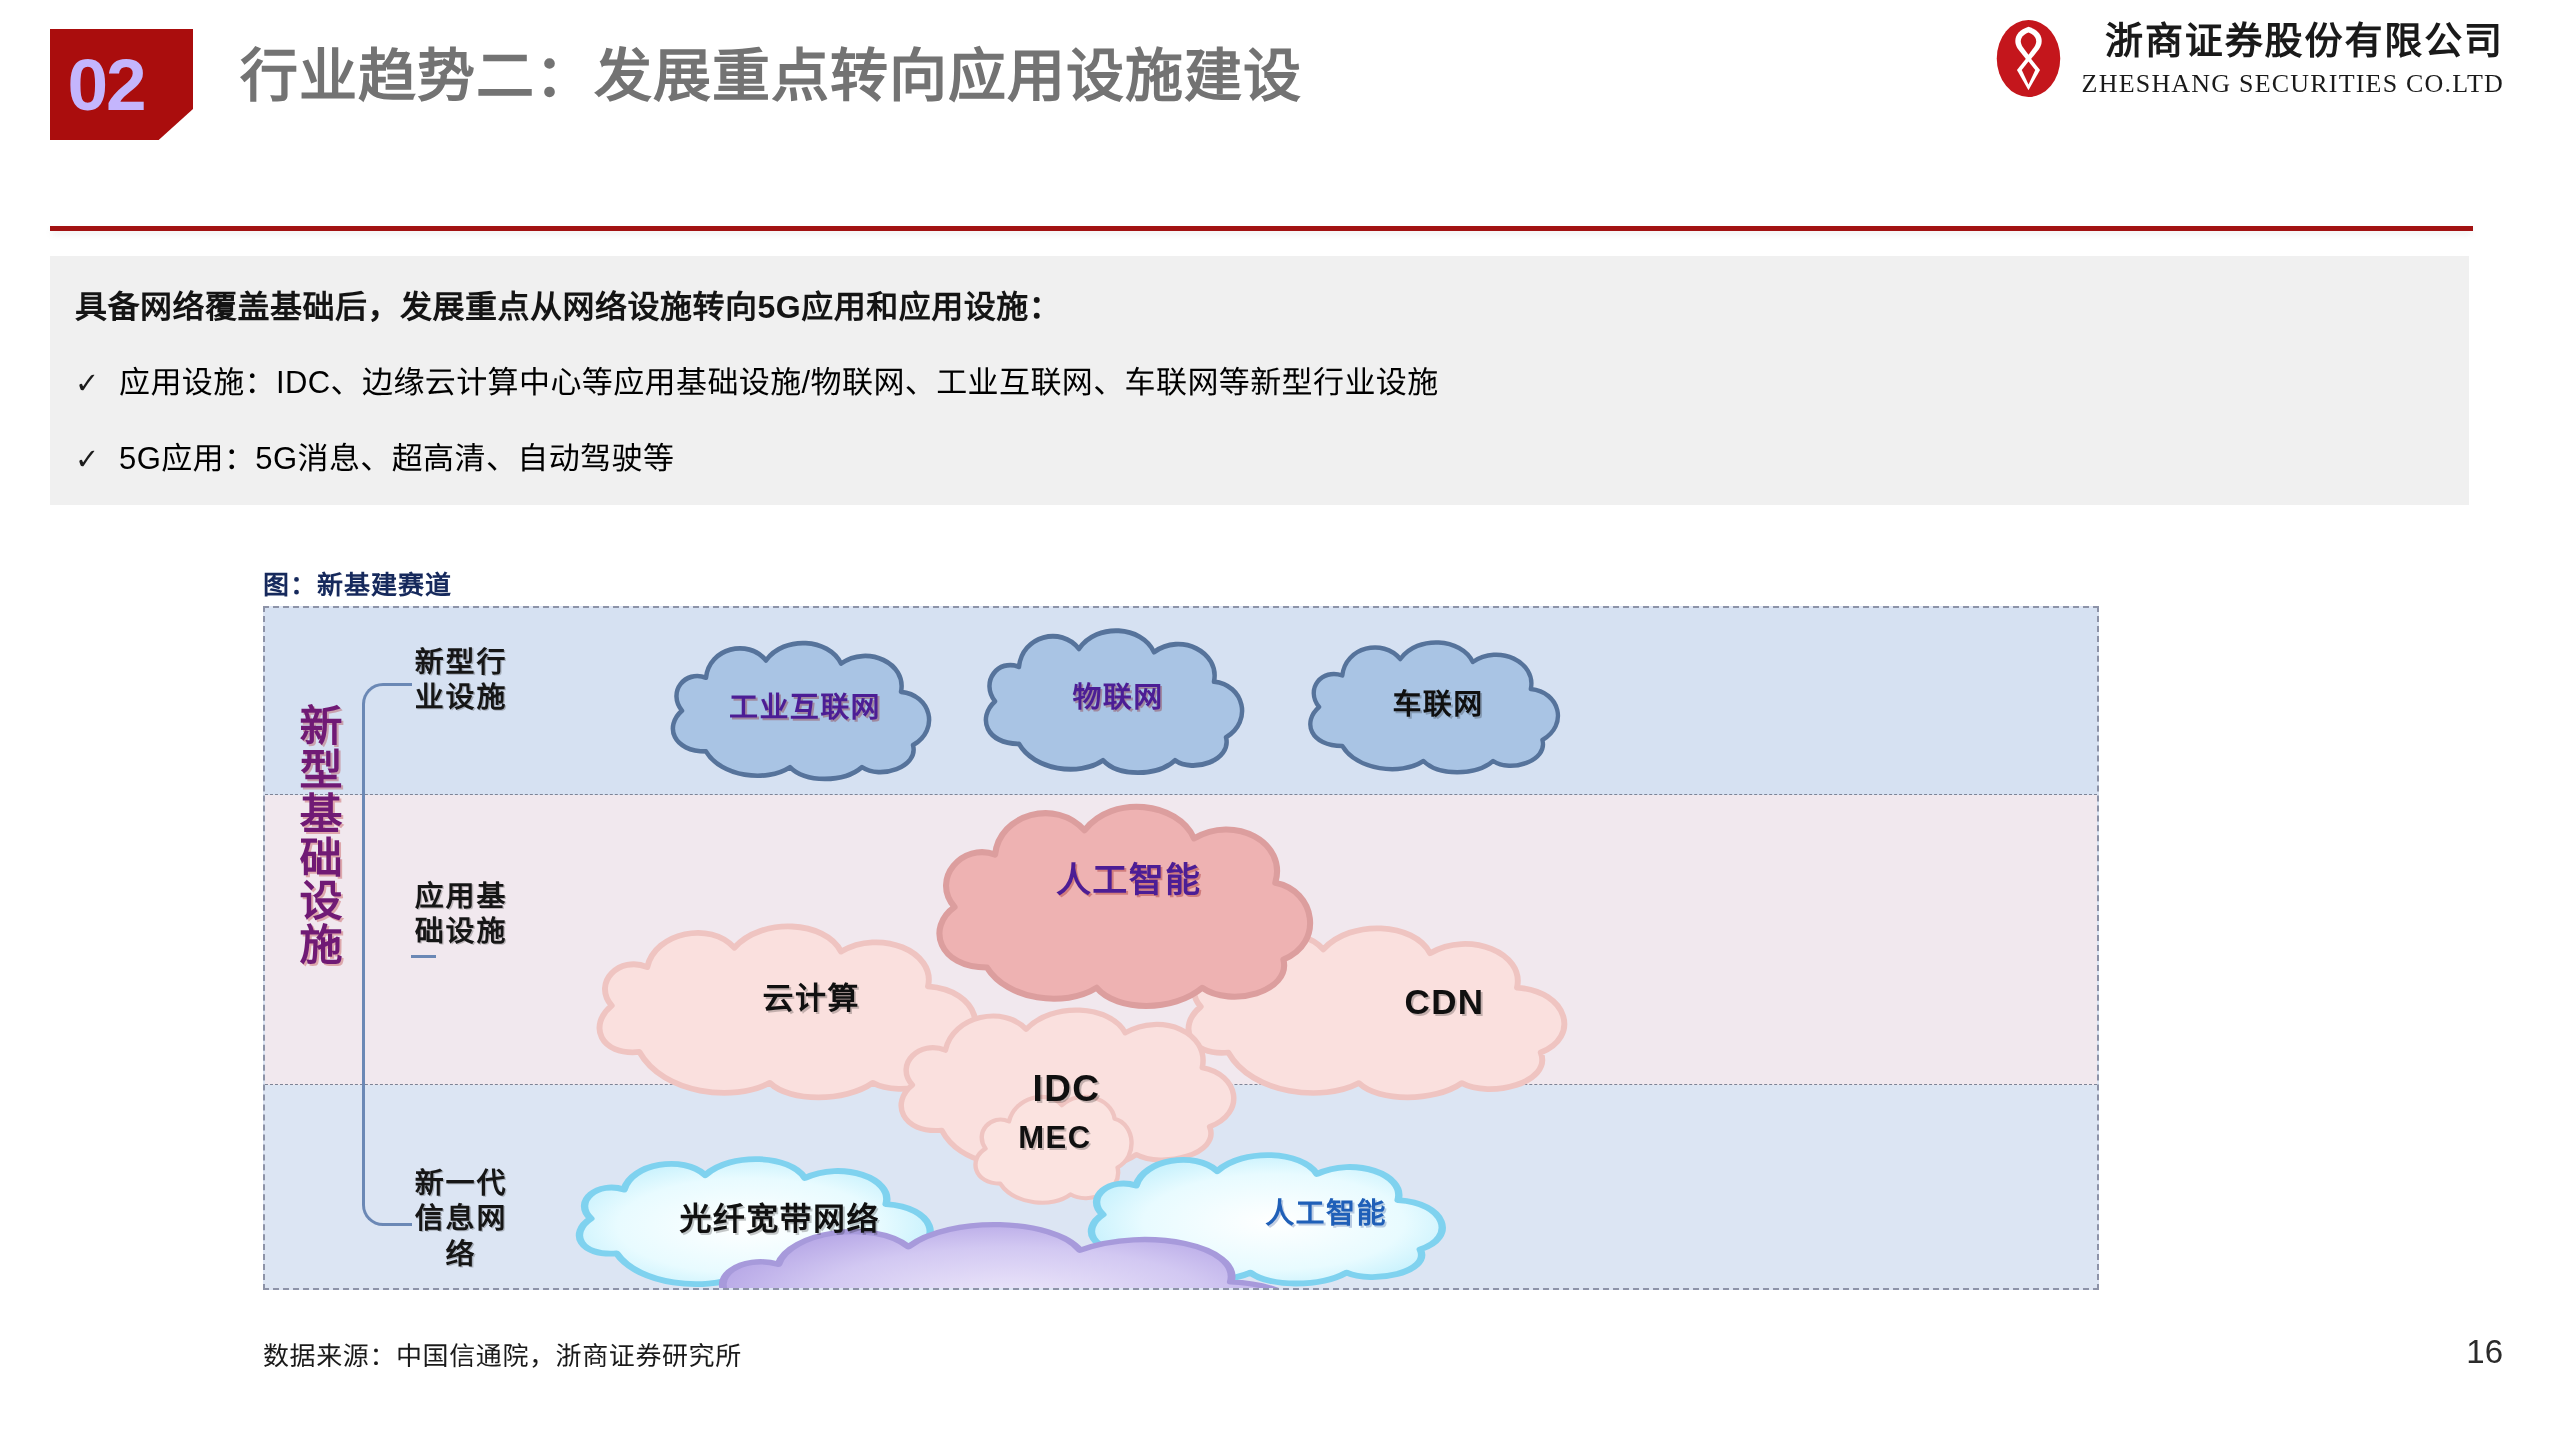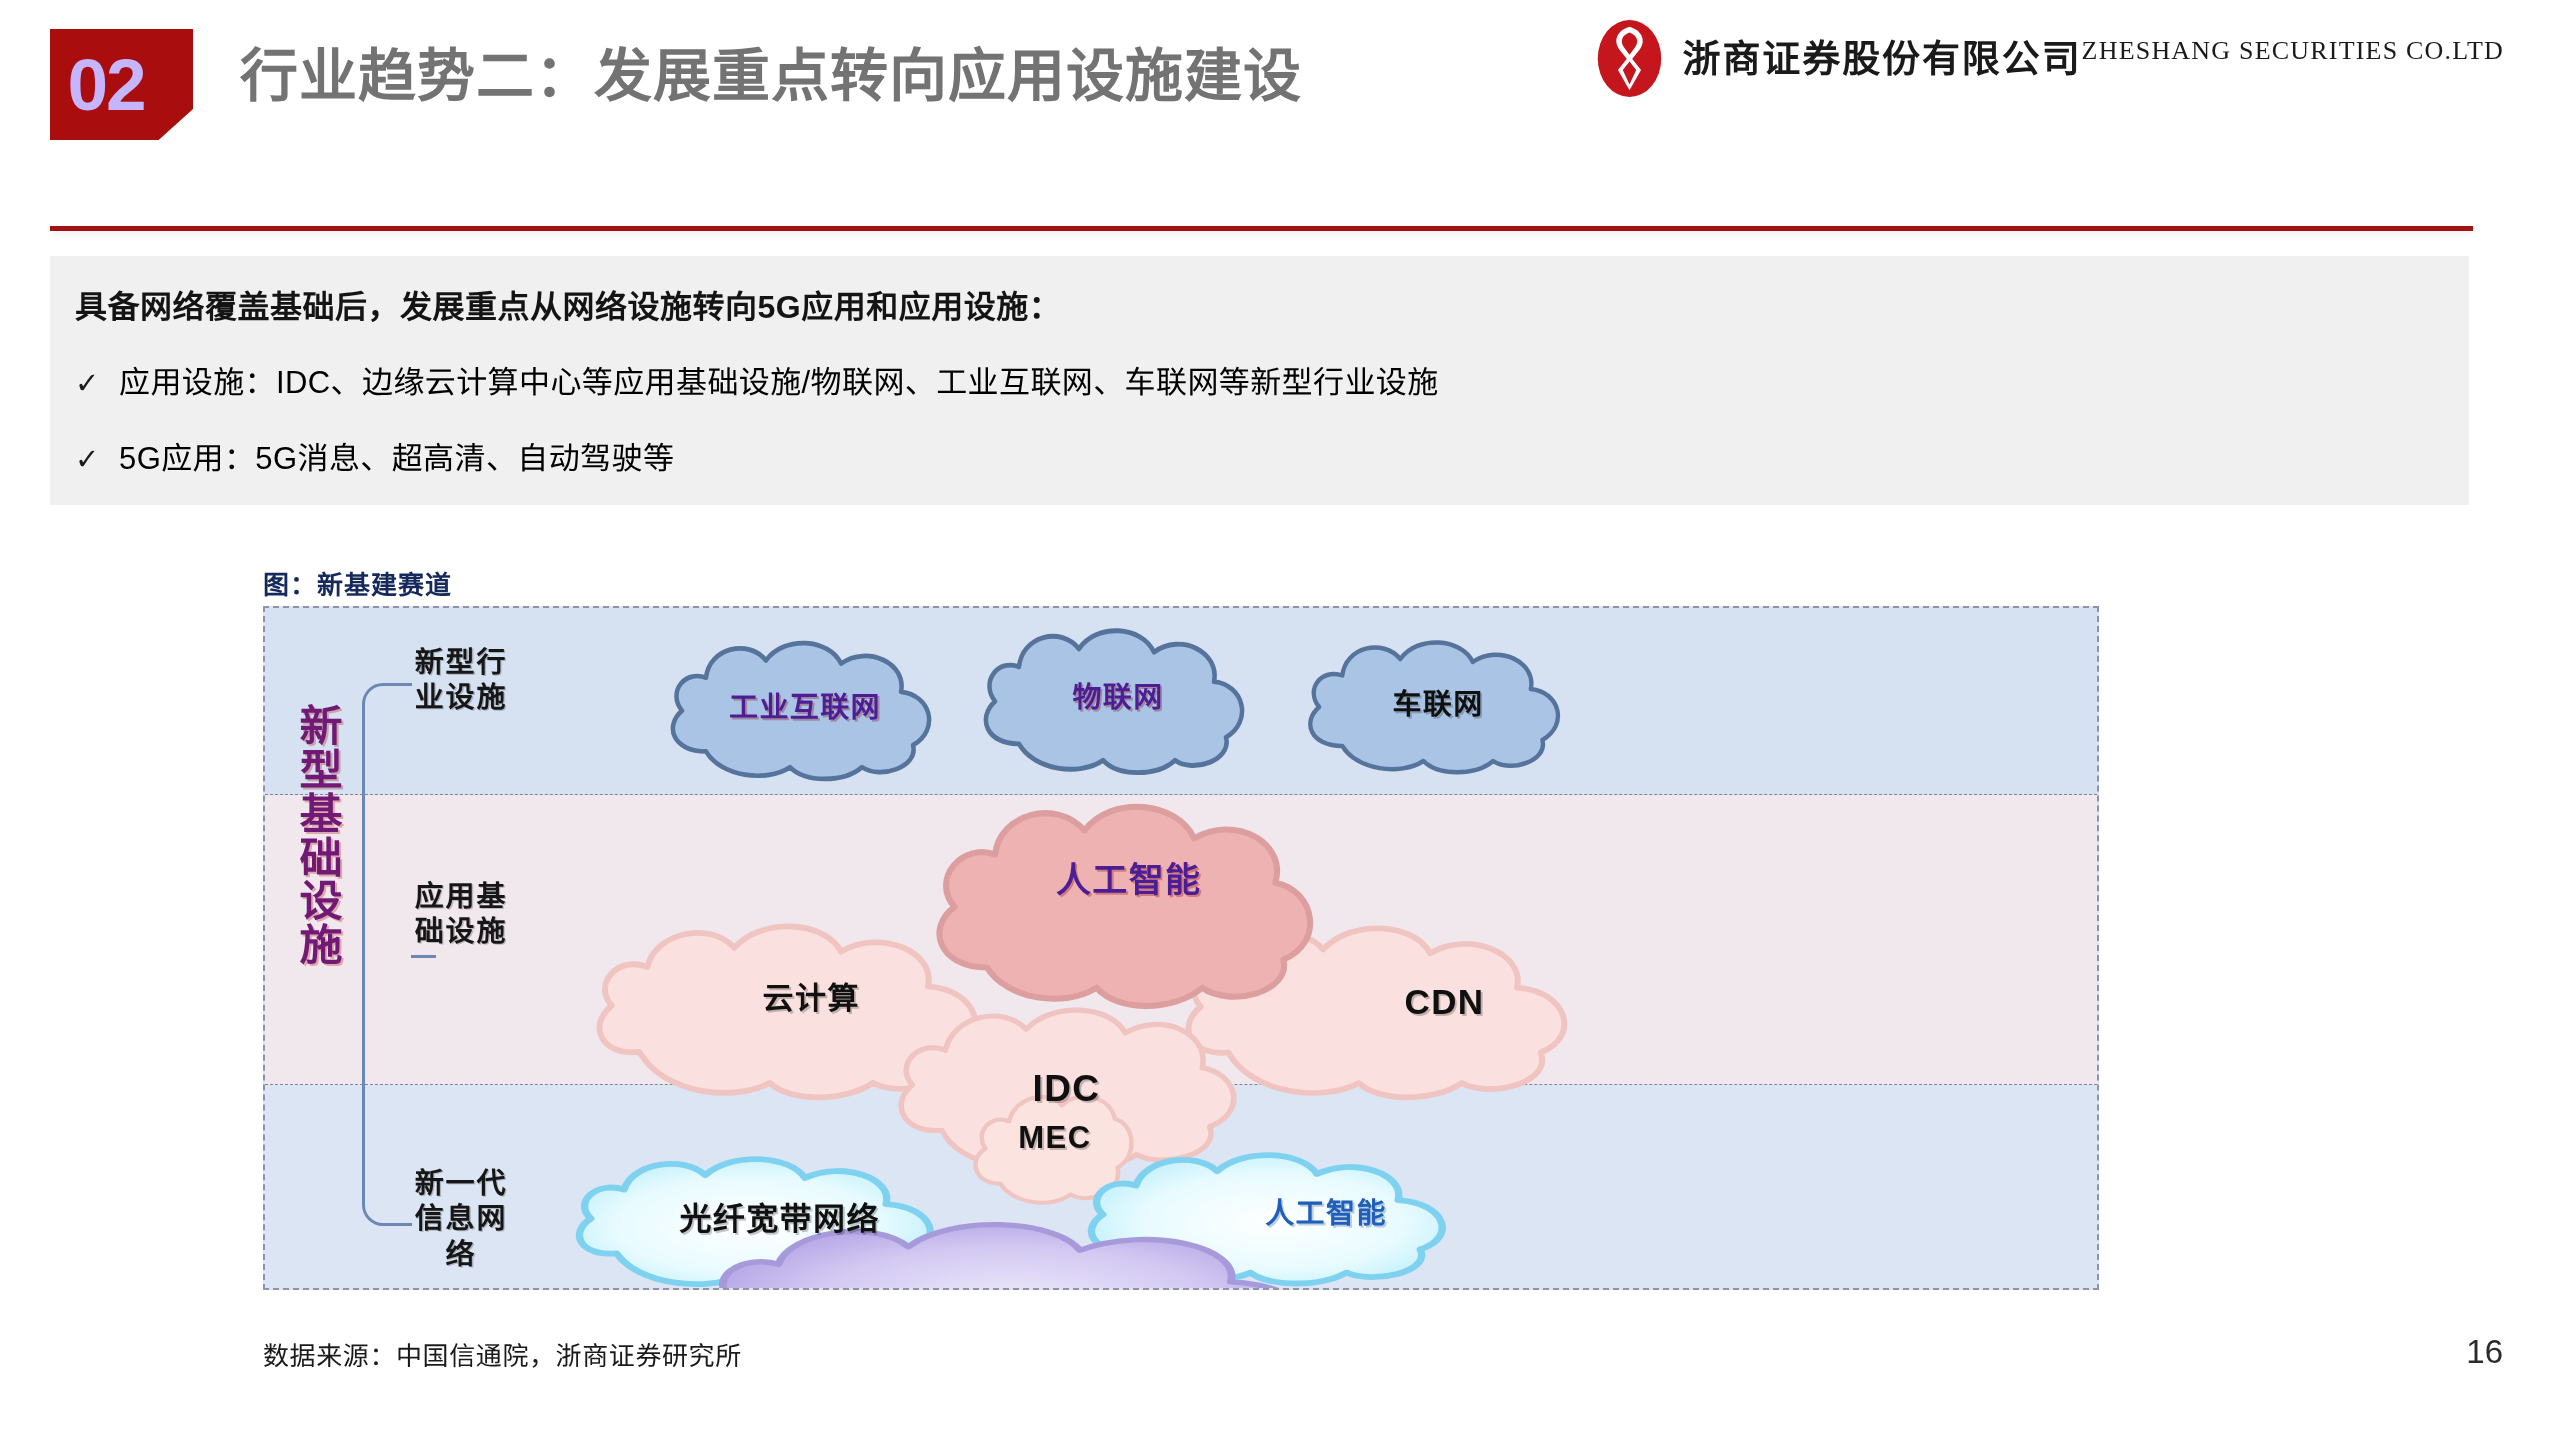--- a/index.html
+++ b/index.html
@@ -75,22 +75,22 @@
     gap: 15.5px;
   }
   #logo-mark {
     width: 75px;
     height: 83px;
     position: relative;
     flex: 0 0 auto;
   }
   #logo-text-block {
     display: flex;
-    flex-direction: row;
-    align-items: flex-start;
+    flex-direction: column;
+    align-items: flex-end;
   }
   #logo-cn-name {
     font-family: "DejaVu Serif", "Liberation Serif", serif;
     font-size: 38px;
     font-weight: bold;
     color: #1a1a1a;
     letter-spacing: 1.9px;
     line-height: 1.15;
     white-space: nowrap;
   }

